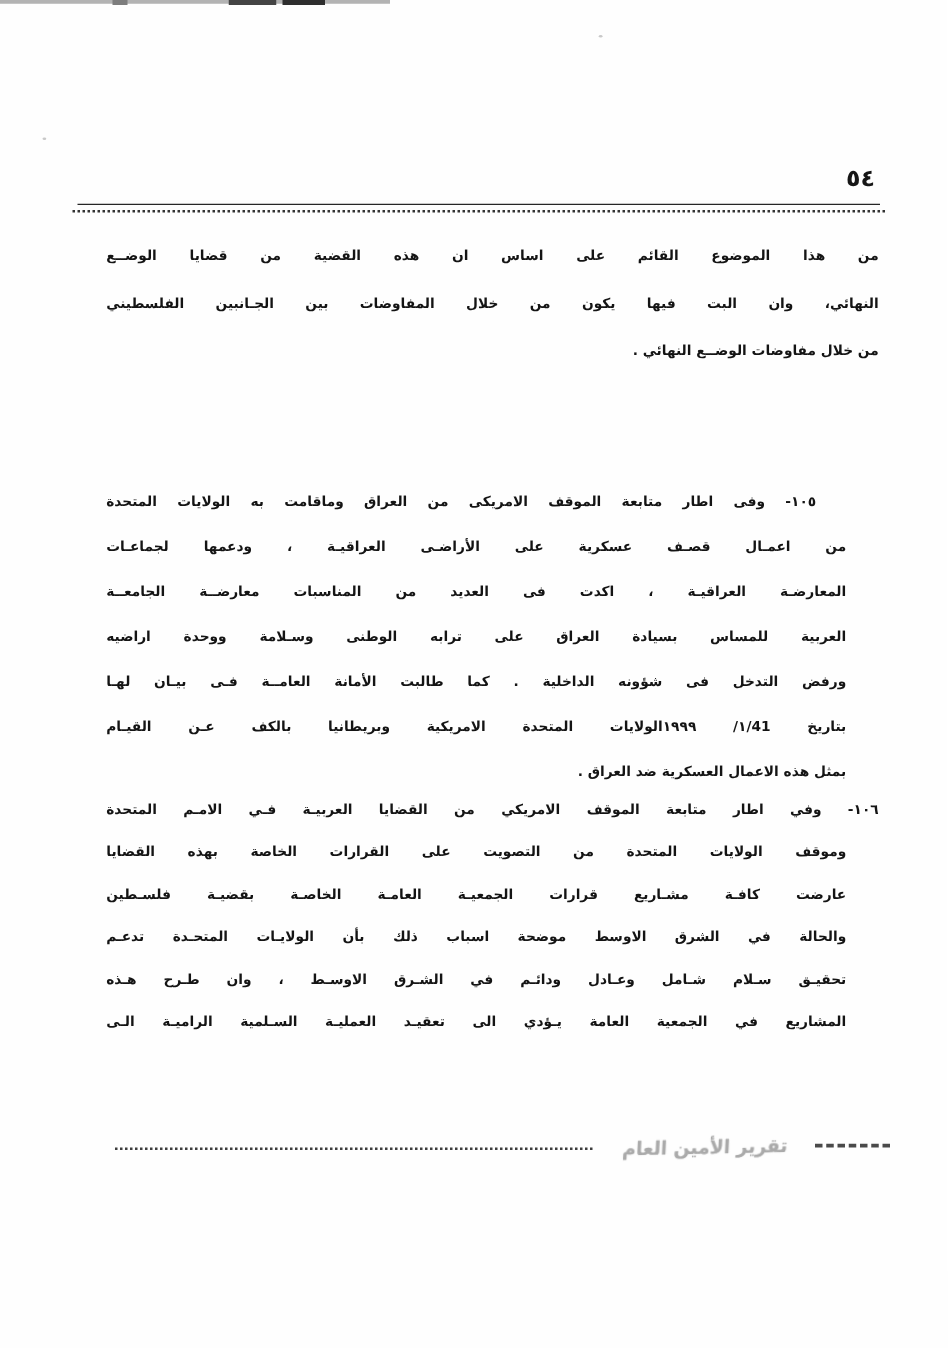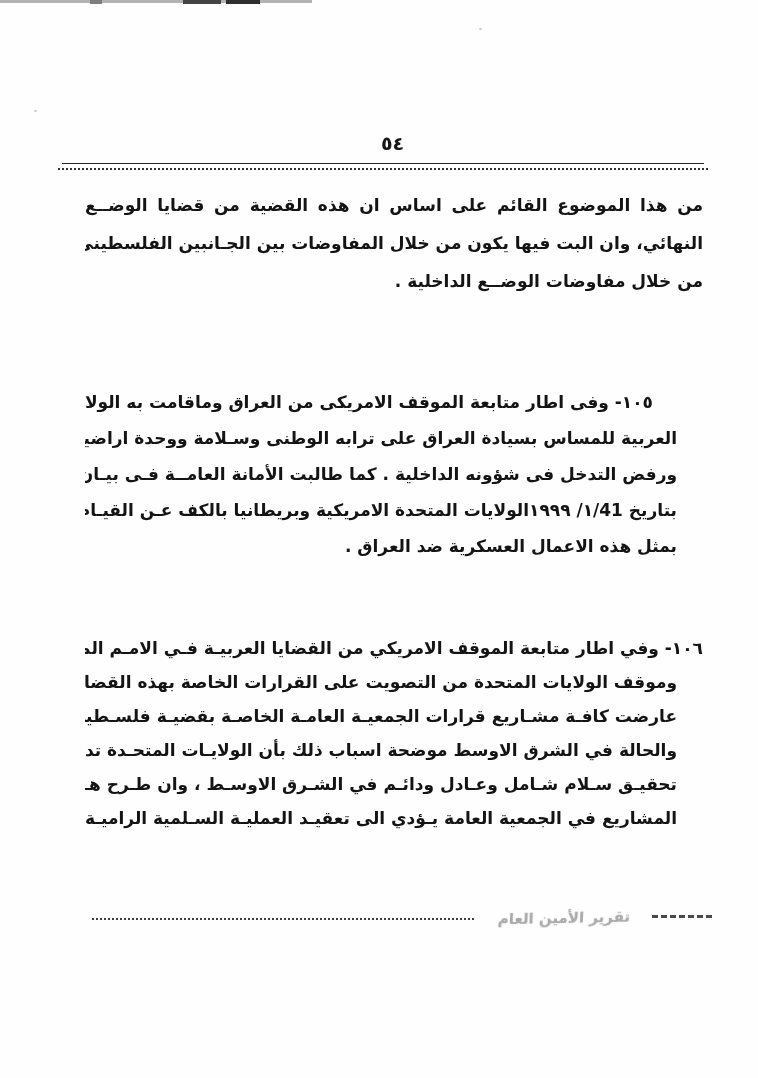--- a/index.html
+++ b/index.html
@@ -12,37 +12,37 @@
   .page{position:absolute;inset:0;background:#fefefe;}
 
   
   .artifact-strip{position:absolute;top:0;left:0;height:3px;background:#b3b3b3;}
   .artifact-blob{position:absolute;top:0;height:4px;background:#444;}
   .speck{position:absolute;width:3px;height:2px;background:#c9c9c9;border-radius:50%;}
 
   
   .page-number{
     position:absolute;top:132px;left:85px;width:615px;
-    text-align:center;font-size:19px;font-weight:700;color:#161616;
+    font-size:19px;font-weight:700;color:#161616;
     direction:rtl;letter-spacing:2px;
   }
   .header-rule-solid{
     position:absolute;top:163px;left:62px;width:642px;height:0;
     border-top:1.5px solid #262626;
   }
   .header-rule-dotted{
     position:absolute;top:168px;left:58px;width:650px;height:0;
     border-top:2px dotted #333333;
   }
 
   
   .para{
     position:absolute;left:85px;width:618px;
     direction:rtl;unicode-bidi:plaintext;
-    font-weight:700;color:#141414;font-size:17px;
+    font-weight:700;color:#141414;font-size:11px;
   }
   .line{
     text-align:justify;text-align-last:justify;
     overflow:hidden;white-space:nowrap;
   }
   .p1 .line{height:38px;line-height:38px;}
   .p2 .line{height:36px;line-height:36px;}
   .p3 .line{height:34px;line-height:34px;}
   .line.last{text-align-last:right;}
   .line.cont{padding-right:26px;}
@@ -80,25 +80,27 @@
   <div class="speck" style="left:479px;top:28px;"></div>
   <div class="speck" style="left:34px;top:110px;"></div>
 
   <div class="page-number">٥٤</div>
   <div class="header-rule-solid"></div>
   <div class="header-rule-dotted"></div>
 
   <div id="para1" class="para p1">
     <div class="line">من هذا الموضوع القائم على اساس ان هذه القضية من قضايا الوضــع</div>
     <div class="line">النهائي، وان البت فيها يكون من خلال المفاوضات  بين الجـانبين الفلسطيني</div>
-    <div class="line last">من خلال مفاوضات الوضــع الداخلية .</div>
+    <div class="line last">من خلال مفاوضات الوضــع النهائي .</div>
   </div>
 
   <div id="para105" class="para p2">
     <div class="line num-short">١٠٥- وفى اطار متابعة الموقف الامريكى من العراق وماقامت به الولايات المتحدة</div>
+    <div class="line cont">من اعمـال قصـف عسكرية على الأراضـى العراقيـة ، ودعمها لجماعـات</div>
+    <div class="line cont">المعارضـة العراقيـة ، اكدت فى العديد من المناسبات معارضــة الجامعــة</div>
     <div class="line cont">العربية  للمساس بسيادة العراق على ترابه الوطنى وسـلامة ووحدة اراضيه</div>
     <div class="line cont">ورفض التدخل فى شؤونه الداخلية . كما طالبت الأمانة العامــة فـى بيـان لهـا</div>
     <div class="line cont">بتاريخ 41‏/‏١‏/ ١٩٩٩الولايات المتحدة الامريكية وبريطانيا بالكف عـن القيـام</div>
     <div class="line cont last">بمثل هذه الاعمال العسكرية ضد العراق .</div>
   </div>
 
   <div id="para106" class="para p3">
     <div class="line">١٠٦- وفي اطار متابعة الموقف الامريكي من  القضايا العربيـة فـي الامـم المتحدة</div>
     <div class="line cont">وموقف الولايات المتحدة من التصويت على القرارات الخاصة  بهذه القضايا</div>
     <div class="line cont">عارضت كافـة مشـاريع قرارات الجمعيـة العامـة الخاصـة بقضيـة فلسـطين</div>

